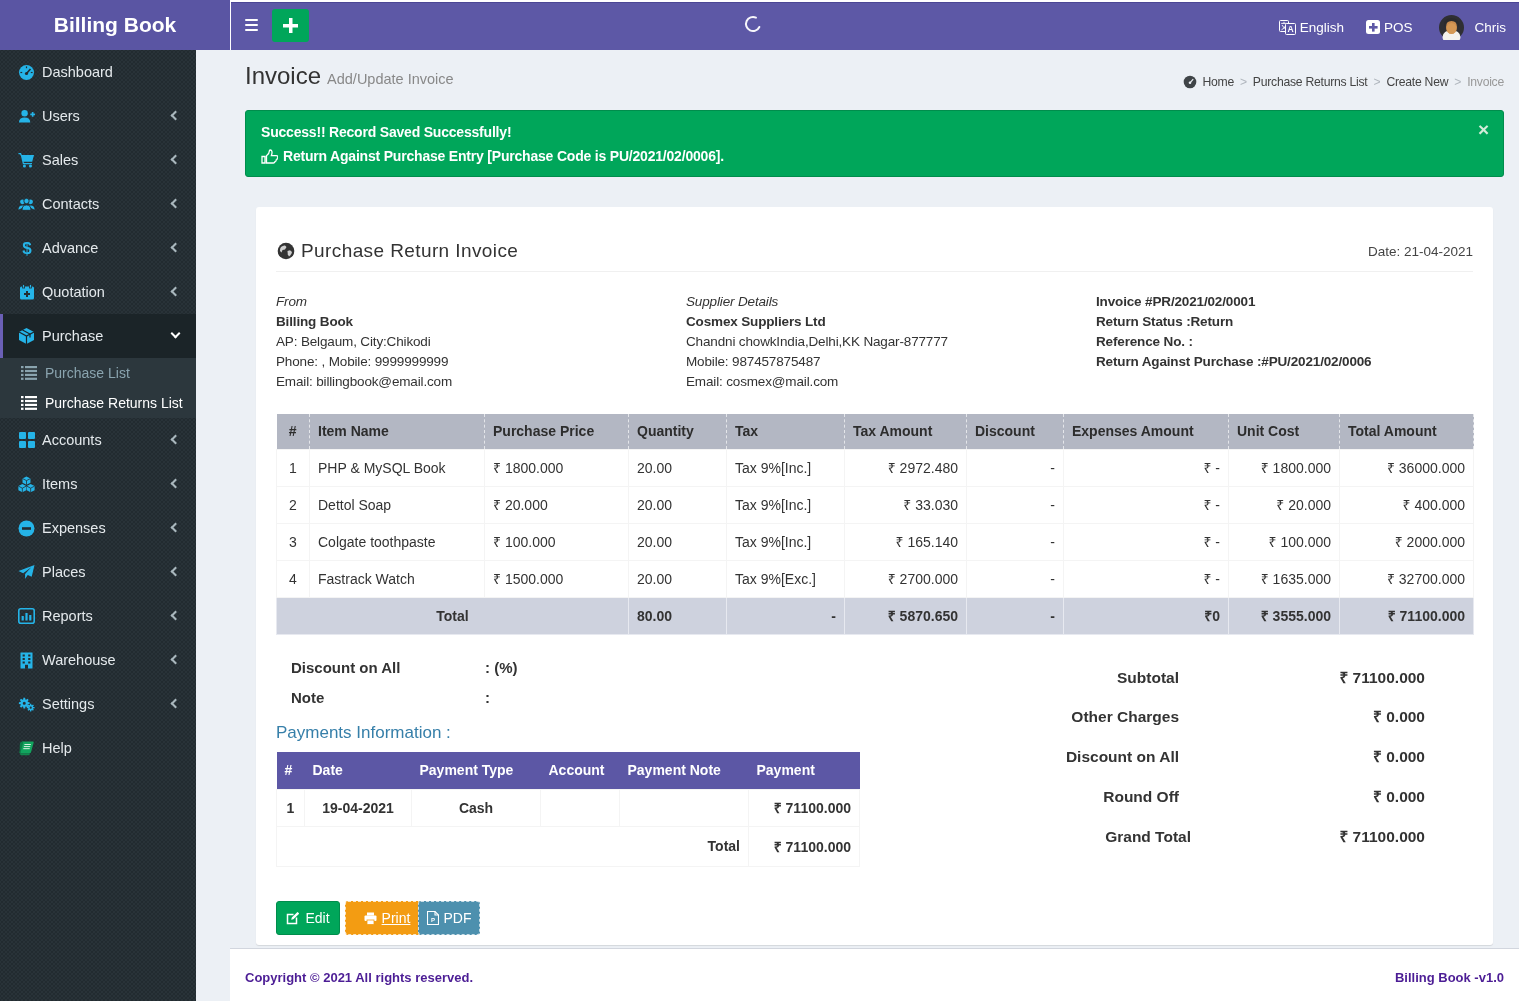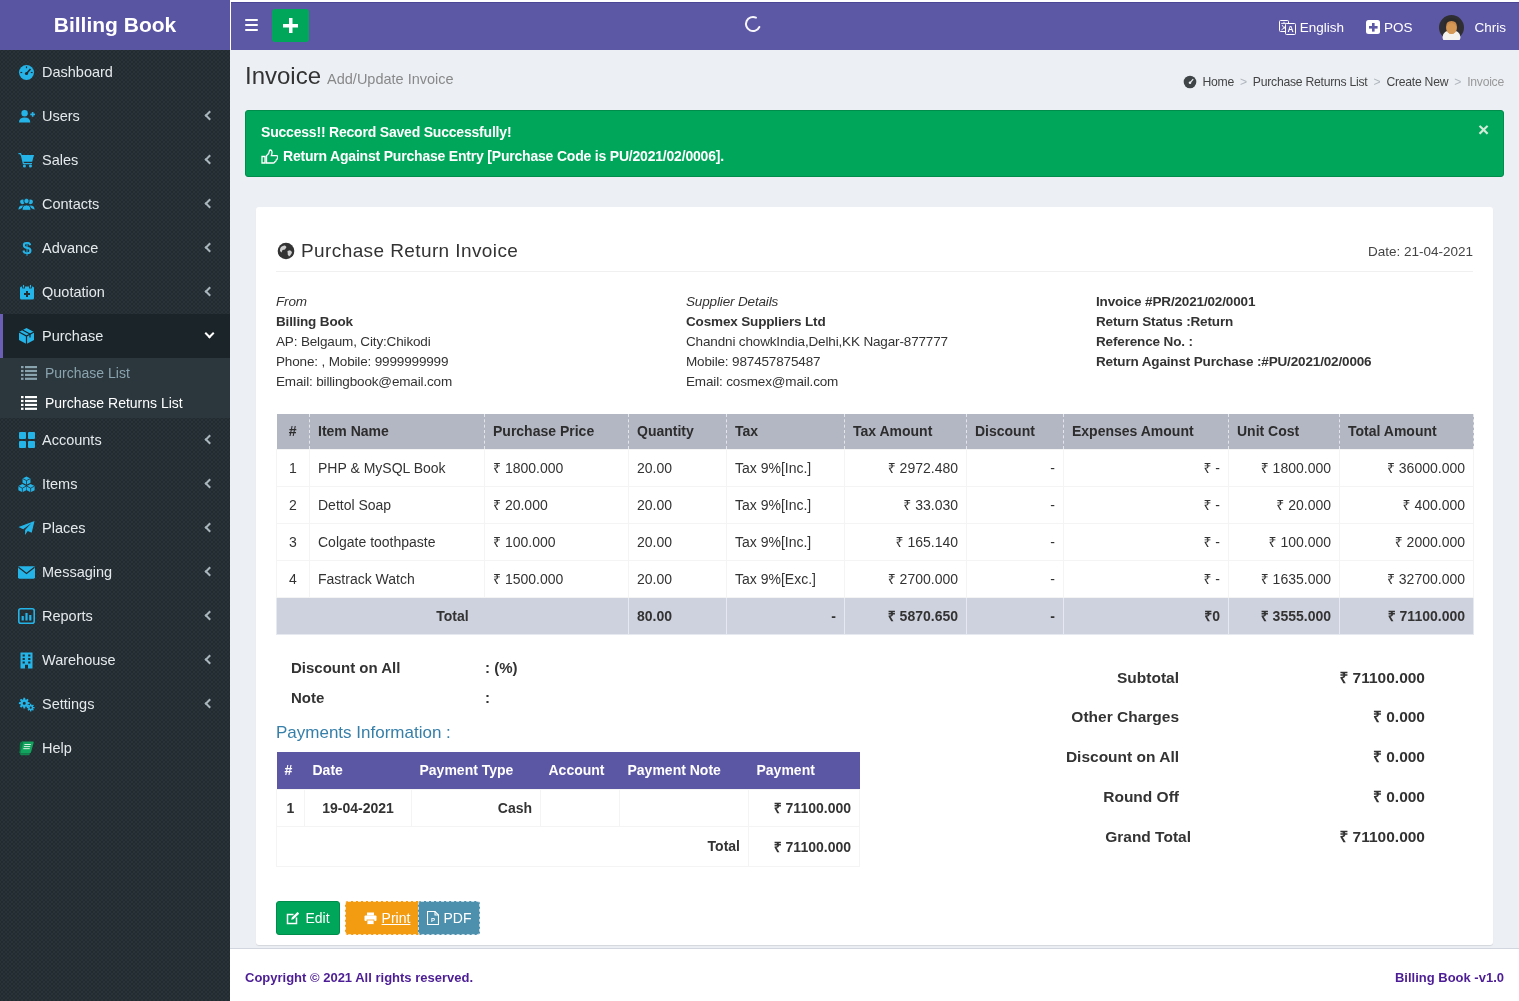--- a/index.html
+++ b/index.html
@@ -14,21 +14,21 @@
 #hamb div { height:2px; background:#fff; margin-bottom:3px; border-radius:1px; }
 #plusbtn { position:absolute; left:41px; top:6px; width:37px; height:33px; background:#00a65a; border-radius:3px; }
 #plusbtn:before { content:""; position:absolute; left:13px; top:9px; width:11px; height:15px; border-left:0; background:
   linear-gradient(#fff,#fff); background-size:3.5px 15px; background-position:3.75px 0; background-repeat:no-repeat; }
 #plusbtn:after { content:""; position:absolute; left:7px; top:14px; width:23px; height:5px; background:
   linear-gradient(#fff,#fff); background-size:15px 3.5px; background-position:4px 0.75px; background-repeat:no-repeat; }
 #spinner { position:absolute; left:512px; top:11px; }
 #navright { position:absolute; right:13px; top:0; height:48px; display:flex; align-items:center; color:#fff; font-size:13.5px; }
 
 
-#sidebar { position:absolute; left:0; top:50px; width:230px; height:951px; background-color:#222b30;
+#sidebar { position:absolute; left:0; top:50px; width:196px; height:951px; background-color:#222b30;
   background-image: radial-gradient(circle, #333e45 0.5px, transparent 0.85px), radial-gradient(circle, #333e45 0.5px, transparent 0.85px);
   background-size:4px 4px; background-position:0 0, 2px 2px; }
 .mitem { position:relative; height:44px; display:flex; align-items:center; padding-left:18px; color:#e4e9ec; font-size:14.5px; }
 .mitem .mic { width:17px; height:17px; margin-right:7px; display:flex; align-items:center; justify-content:center; }
 .mitem .chev { position:absolute; right:17px; top:50%; margin-top:-4px; width:7px; height:7px; border-left:2px solid #a9b7bd; border-bottom:2px solid #a9b7bd; transform:rotate(45deg); }
 .mitem.active { background:#1b2428; border-left:3px solid #6a5fb5; padding-left:15px; }
 .mitem.active .chev { transform:rotate(-45deg); border-color:#fff; margin-top:-6px; }
 #submenu { background:#2c373d; }
 .sitem { height:30px; display:flex; align-items:center; padding-left:21px; color:#8aa4af; font-size:14px; }
 .sitem .mic { width:16px; height:14px; margin-right:8px; }
@@ -241,30 +241,30 @@
             <path d="M13.4 8 L17.6 10.2 L17.6 14.6 L13.4 16.8 L9.2 14.6 L9.2 10.2 Z"></path>
           </g>
           <g stroke="#222b30" stroke-width="0.8" fill="none">
             <path d="M4.8 2.2 L9 4.4 L13.2 2.2 M9 4.4 L9 8.8"></path>
             <path d="M0.4 10.2 L4.6 12.4 L8.8 10.2 M4.6 12.4 L4.6 16.8"></path>
             <path d="M9.2 10.2 L13.4 12.4 L17.6 10.2 M13.4 12.4 L13.4 16.8"></path>
           </g>
         </svg>
       </span>Items<span class="chev"></span></div>
   <div class="mitem"><span class="mic">
+        <svg width="17" height="17" viewBox="0 0 17 17">
+          <circle cx="8.5" cy="8.5" r="8" fill="#25b4e8"></circle>
+          <rect x="4" y="7.2" width="9" height="2.6" fill="#232c31"></rect>
+        </svg>
+      </span>Expenses<span class="chev"></span></div>
+  <div class="mitem"><span class="mic">
         <svg width="18" height="16" viewBox="0 0 18 16">
           <path d="M17.5 0.5 L0.5 7 L5.5 9.2 L14 3 L7.5 10 L7.5 15.5 L10.3 11.3 L14.5 13 Z" fill="#25b4e8"></path>
         </svg>
       </span>Places<span class="chev"></span></div>
-  <div class="mitem"><span class="mic">
-        <svg width="18" height="13" viewBox="0 0 18 13">
-          <rect x="0" y="0" width="18" height="13" rx="1.5" fill="#25b4e8"></rect>
-          <path d="M0.5 1 L9 7.5 L17.5 1" fill="none" stroke="#232c31" stroke-width="1.3"></path>
-        </svg>
-      </span>Messaging<span class="chev"></span></div>
   <div class="mitem"><span class="mic">
         <svg width="17" height="16" viewBox="0 0 17 16">
           <rect x="0.8" y="0.8" width="15.4" height="14.4" rx="2" fill="none" stroke="#25b4e8" stroke-width="1.6"></rect>
           <g fill="#25b4e8">
             <rect x="3.6" y="8" width="2.2" height="4.5"></rect>
             <rect x="7.4" y="5" width="2.2" height="7.5"></rect>
             <rect x="11.2" y="7" width="2.2" height="5.5"></rect>
           </g>
         </svg>
       </span>Reports<span class="chev"></span></div>
@@ -464,21 +464,21 @@
             <th>#</th>
             <th>Date</th>
             <th>Payment Type</th>
             <th>Account</th>
             <th>Payment Note</th>
             <th>Payment</th>
           </tr>
       <tr>
             <td style="text-align:center">1</td>
             <td style="text-align:center">19-04-2021</td>
-            <td style="text-align:right">Cash</td>
+            <td style="text-align:center">Cash</td>
             <td></td>
             <td></td>
             <td style="text-align:right">₹ 71100.000</td>
           </tr>
       <tr class="tot">
             <td colspan="5" style="text-align:right">Total</td>
             <td style="text-align:right">₹ 71100.000</td>
           </tr>
     </tbody>
       </table>

